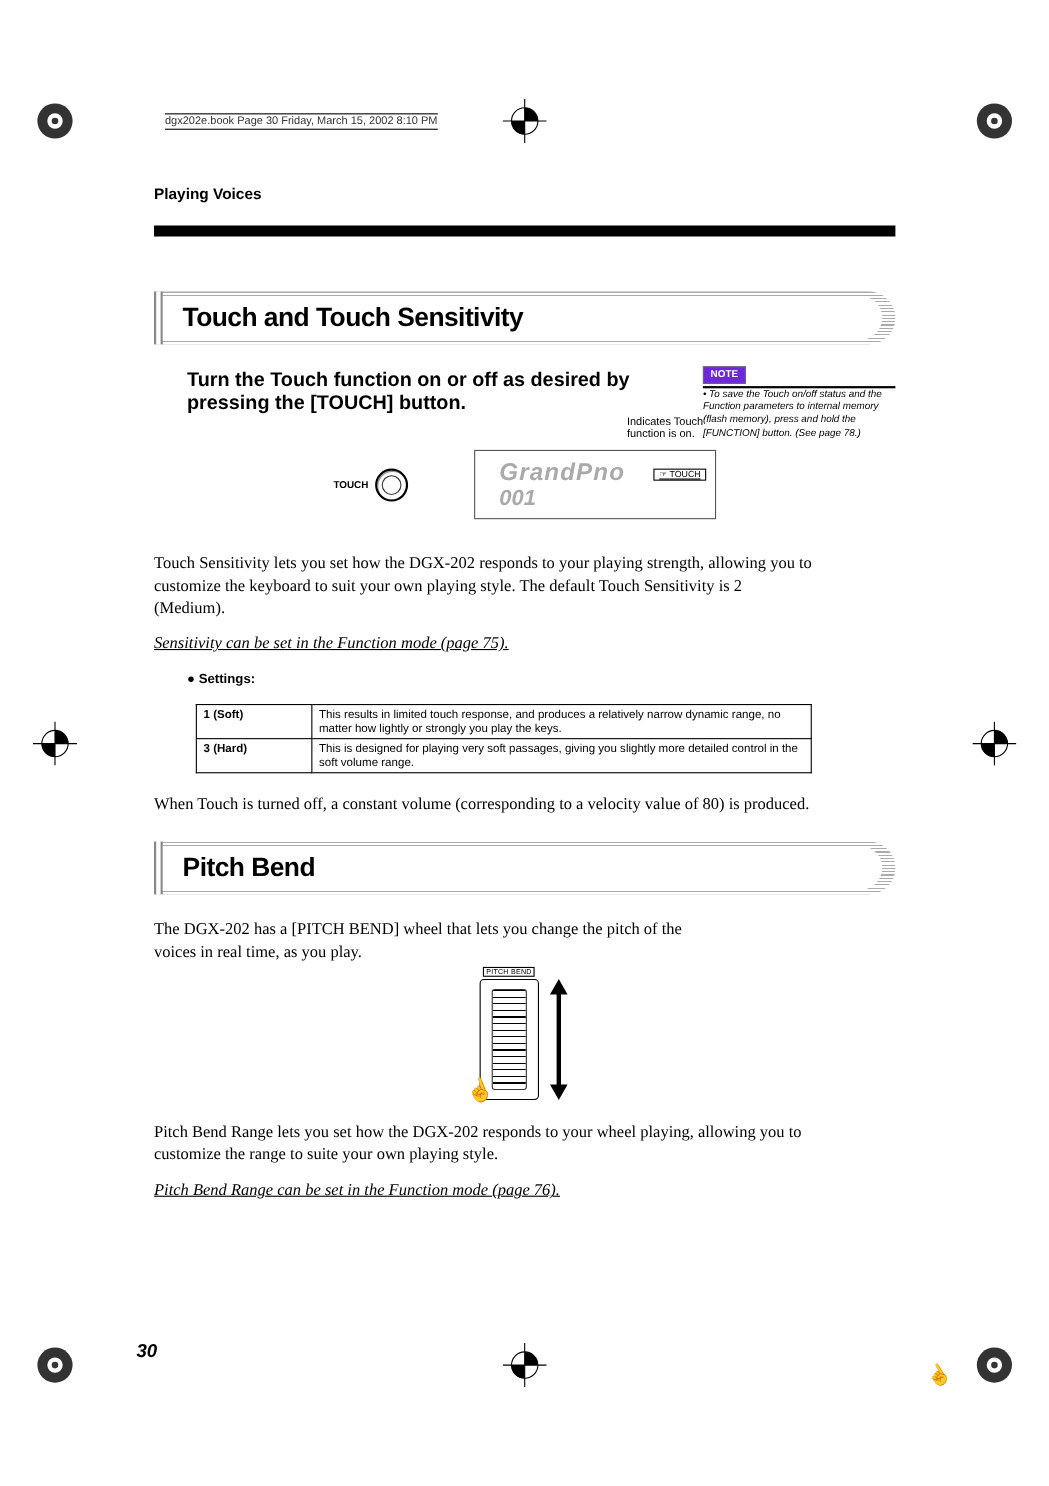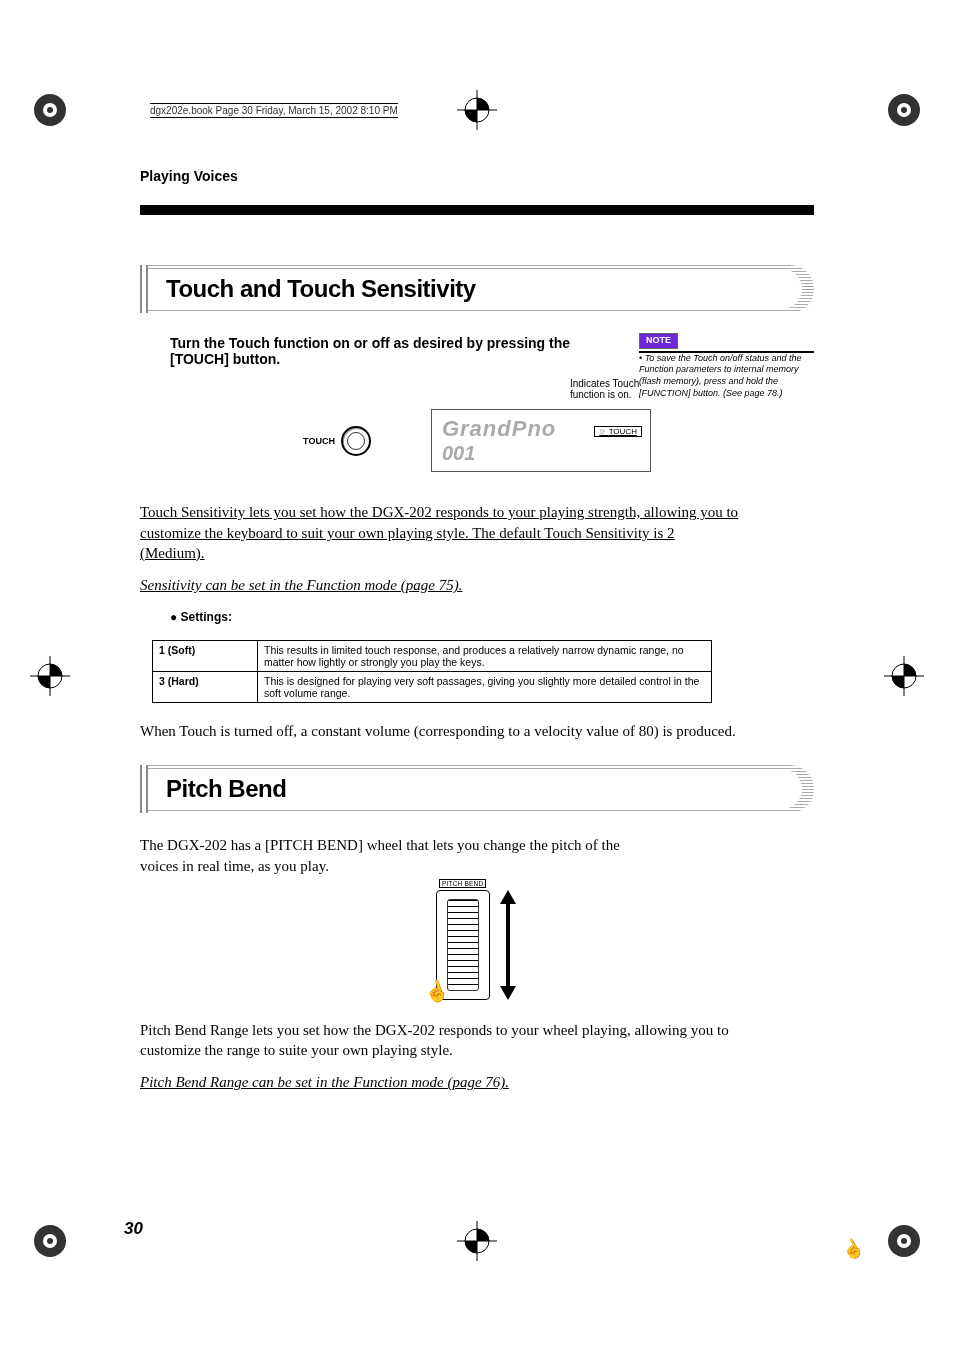--- a/index.html
+++ b/index.html
@@ -96,21 +96,21 @@
       letter-spacing: -0.5px;
     }
     .body-text {
       font-size: 15px;
       line-height: 1.35;
       margin-bottom: 14px;
     }
     .instruction {
       font-family: Arial, sans-serif;
       font-weight: bold;
-      font-size: 14px;
+      font-size: 18px;
       margin-left: 30px;
       margin-bottom: 4px;
       max-width: 430px;
     }
     .note-box {
       float: right;
       width: 175px;
       font-family: Arial, sans-serif;
       font-size: 9px;
       font-style: italic;
@@ -156,21 +156,21 @@
       justify-content: center;
       box-shadow: inset 1px 1px 0 rgba(0,0,0,0.4);
     }
     .round-btn .ring {
       width: 18px; height: 18px;
       border: 1px solid #333;
       border-radius: 50%;
     }
     .display-box {
       border: 1px solid #555;
-      padding: 6px 10px;
+      padding: 6px 22px;
       width: 220px;
       position: relative;
     }
     .display-main {
       font-family: Arial, sans-serif;
       font-size: 22px;
       font-style: italic;
       color: #aaa;
       letter-spacing: 1px;
       font-weight: bold;
@@ -208,21 +208,21 @@
     }
     .settings-heading {
       font-family: Arial, sans-serif;
       font-weight: bold;
       font-size: 12px;
       margin-left: 30px;
       margin-bottom: 16px;
     }
     .settings-heading::before { content: "● "; }
     .settings-table {
-      margin-left: 12px;
+      margin-left: 38px;
       border-collapse: collapse;
       font-family: Arial, sans-serif;
       font-size: 10.5px;
       width: 560px;
       margin-bottom: 18px;
     }
     .settings-table td {
       border: 1px solid #000;
       padding: 3px 6px;
       vertical-align: top;
@@ -376,21 +376,21 @@
         </div>
       </div>
       <div class="display-box">
         <div class="indicator-label">Indicates Touch function is on.</div>
         <div class="display-main">GrandPno</div>
         <div class="display-sub">001</div>
         <span class="touch-indicator">TOUCH</span>
       </div>
     </div>
 
-    <p class="body-text" style="max-width:600px;text-decoration:underline;">Touch Sensitivity lets you set how the DGX-202 responds to your playing strength, allowing you to customize the keyboard to suit your own playing style. The default Touch Sensitivity is 2 (Medium).</p>
+    <p class="body-text" style="max-width:600px;">Touch Sensitivity lets you set how the DGX-202 responds to your playing strength, allowing you to customize the keyboard to suit your own playing style. The default Touch Sensitivity is 2 (Medium).</p>
     <span class="link-text" style="margin-bottom:16px;">Sensitivity can be set in the Function mode (page 75).</span>
 
     <div class="settings-heading">Settings:</div>
     <table class="settings-table">
       <tbody>
           <tr>
             <td>1 (Soft)</td>
             <td>This results in limited touch response, and produces a relatively narrow dynamic range, no matter how lightly or strongly you play the keys.</td>
           </tr>
       <tr>

